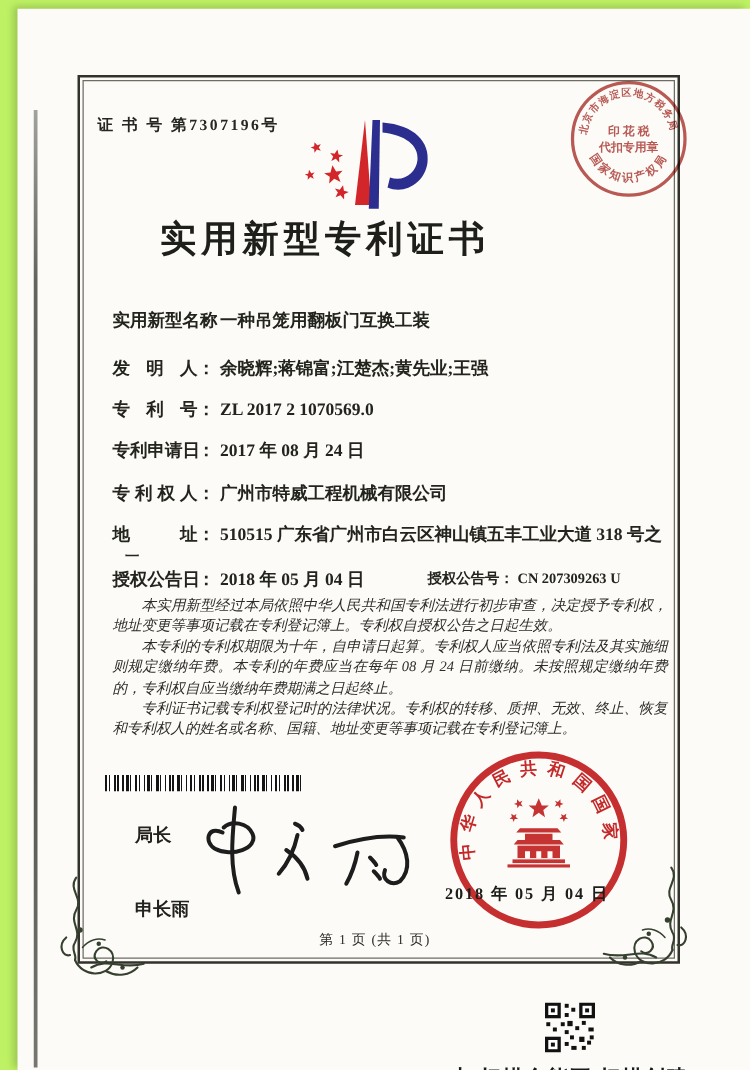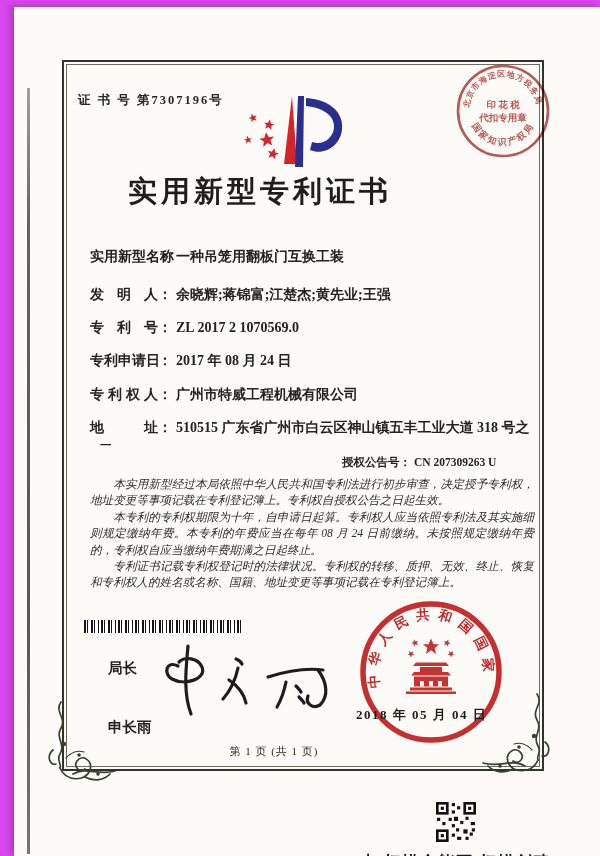--- a/index.html
+++ b/index.html
@@ -1,18 +1,18 @@
 <!DOCTYPE html>
 <html><head>
 <meta charset="utf-8">
 <style>
   html,body{margin:0;padding:0;}
   .canvas{
     position:relative; width:600px; height:856px; overflow:hidden;
-    background:#d946ef;
+    background:#bef264;
     font-family:"Liberation Serif", serif;
   }
   .paper{
     position:absolute; left:14px; top:7px; width:586px; height:849px;
     background:#fcfbf7; z-index:1;
     box-shadow:-4px -2px 6px rgba(0,0,0,0.18);
   }
   .page-edge{
     position:absolute; left:27px; top:88px; width:3px; height:766px;
     background:linear-gradient(180deg,#8a8a86,#3c3c38 18%,#2e2e2a 70%,#555550);
@@ -64,21 +64,21 @@
   }
   .director{ position:absolute; left:108px; z-index:3; font-size:14.5px; font-weight:700; color:#22221e;text-align:right; }
   .director.t1{ top:659px; } .director.t2{ top:684px;margin-top:34px; }
   .signature{ position:absolute; left:150px; top:638px; z-index:4; }
   .seal{ position:absolute; left:356px; top:597px; z-index:4; mix-blend-mode:multiply; }
   .seal-date{
     position:absolute; left:356px; top:706px; z-index:5;
     font-size:13px; font-weight:700; letter-spacing:1.5px; color:#1d1d1a;
   }
   .page-footer{
-    position:absolute; left:0; top:744px; width:548px; text-align:center; z-index:3;
+    position:absolute; left:0; top:744px; width:600px; text-align:center; z-index:3;
     font-size:11px; color:#2a2a26; letter-spacing:1px;
   }
   .tax-stamp{ position:absolute; left:452px; top:60px; z-index:4; mix-blend-mode:multiply; opacity:.85;}
   .flourish{ position:absolute; z-index:3; }
   .flourish.bl{ left:40px; top:700px; }
   .flourish.br{ left:478px; top:692px; transform:scaleX(-1); }
   .scan-footer{
     position:absolute; left:360px; top:802px; z-index:6;
     display:flex; align-items:center; gap:9px;flex-direction:column;
   }
@@ -145,20 +145,23 @@
   <div class="field-row" style="top:352px">
     <span class="f-label">专利申请日</span><span class="f-colon">：</span><span class="f-value">2017 年 08 月 24 日</span>
   </div>
   <div class="field-row" style="top:386px">
     <span class="f-label">专利权人</span><span class="f-colon">：</span><span class="f-value">广州市特威工程机械有限公司</span>
   </div>
   <div class="field-row" style="top:419px">
     <span class="f-label">地址</span><span class="f-colon">：</span><span class="f-value">510515 广东省广州市白云区神山镇五丰工业大道 318 号之</span>
   </div>
   <div class="addr-line2">一</div>
+  <div class="field-row" style="top:455px">
+    <span class="f-label">授权公告日</span><span class="f-colon">：</span><span class="f-value">2018 年 05 月 04 日</span>
+  </div>
   <div class="grant-no">
     <span class="g-label">授权公告号</span><span class="g-label">：</span><span class="g-value">CN 207309263 U</span>
   </div>
 
   <div class="body-text">
     <p>本实用新型经过本局依照中华人民共和国专利法进行初步审查，决定授予专利权，地址变更等事项记载在专利登记簿上。专利权自授权公告之日起生效。</p>
     <p>本专利的专利权期限为十年，自申请日起算。专利权人应当依照专利法及其实施细则规定缴纳年费。本专利的年费应当在每年 08 月 24 日前缴纳。未按照规定缴纳年费的，专利权自应当缴纳年费期满之日起终止。</p>
     <p>专利证书记载专利权登记时的法律状况。专利权的转移、质押、无效、终止、恢复和专利权人的姓名或名称、国籍、地址变更等事项记载在专利登记簿上。</p>
   </div>
 

